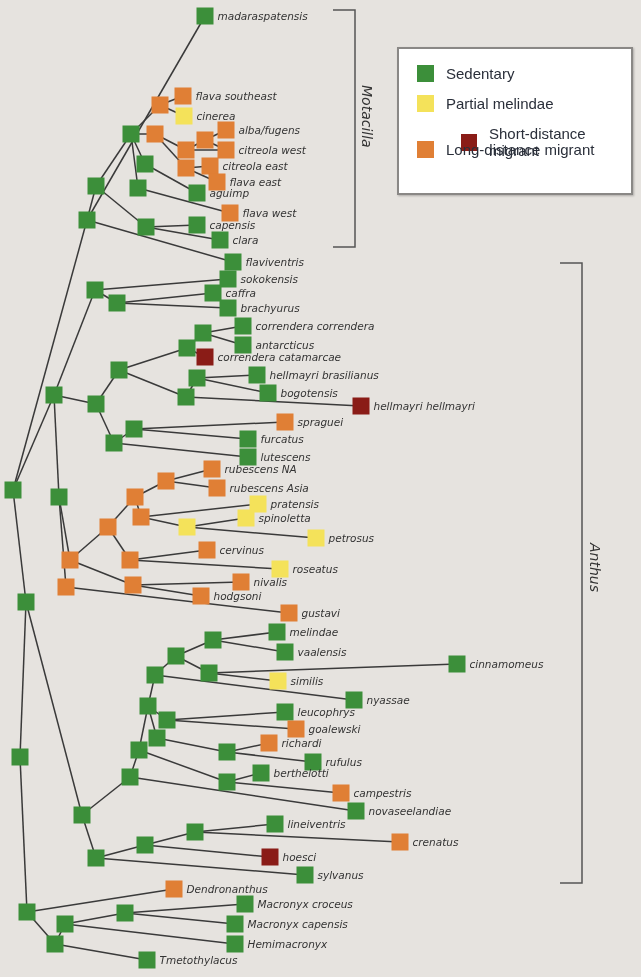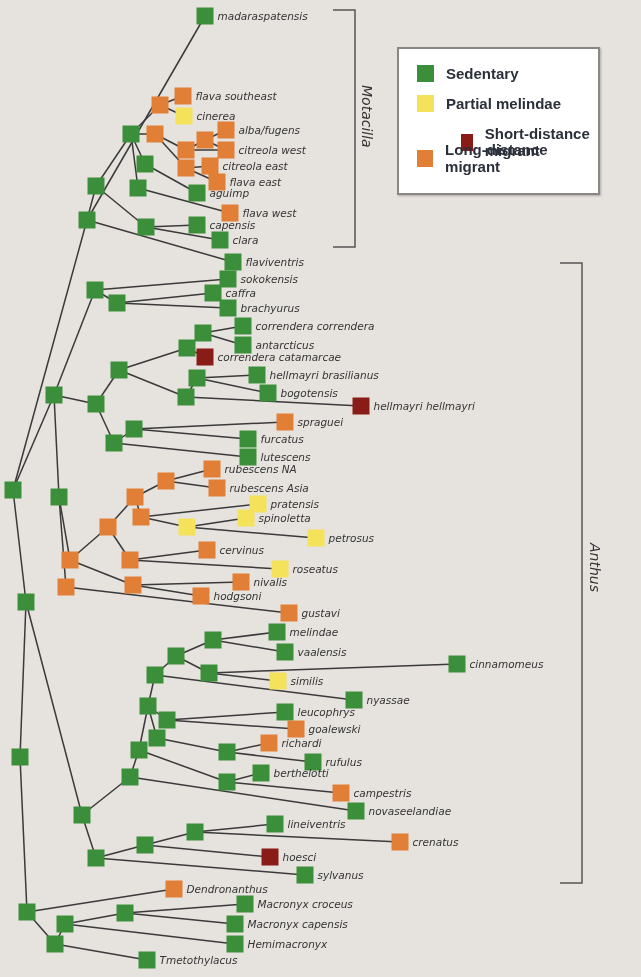--- a/index.html
+++ b/index.html
@@ -1,21 +1,21 @@
 <!DOCTYPE html>
 <html><head>
 <meta charset="utf-8">
 <style>
   html, body { margin:0; padding:0; }
   body { width:641px; height:977px; background:#e6e3df; position:relative; overflow:hidden;
          font-family: "DejaVu Sans", sans-serif; }
   #tree { position:absolute; left:0; top:0; }
   .lbl { font-family:"DejaVu Sans", sans-serif; font-style:italic; font-size:10.5px; fill:#333; }
-  .legend { position:absolute; left:397px; top:47px; width:203px; height:148px; background:#fff;
-            border:2px solid #8a8886; box-sizing:border-box; box-shadow:1px 1px 2px rgba(0,0,0,.25);font-weight:bold; }
+  .legend { position:absolute; left:397px; top:47px; width:236px; height:148px; background:#fff;
+            border:2px solid #8a8886; box-sizing:border-box; box-shadow:1px 1px 2px rgba(0,0,0,.25); }
   .legend-row { position:absolute; left:18px; display:flex; align-items:center; }
   .legend-sw { width:17px; height:17px; margin-right:12px; }
   .legend-txt { font-family:"Liberation Sans", sans-serif; font-size:15px; color:#2a2f3a; }
   .clade-label { position:absolute; font-family:"DejaVu Sans", sans-serif; font-style:italic;
                  font-size:14px; color:#333; transform:rotate(90deg); transform-origin:left top; white-space:nowrap; }
 </style>
 </head>
 <body>
 
 <svg id="tree" width="641" height="977" viewBox="0 0 641 977" xmlns="http://www.w3.org/2000/svg">

